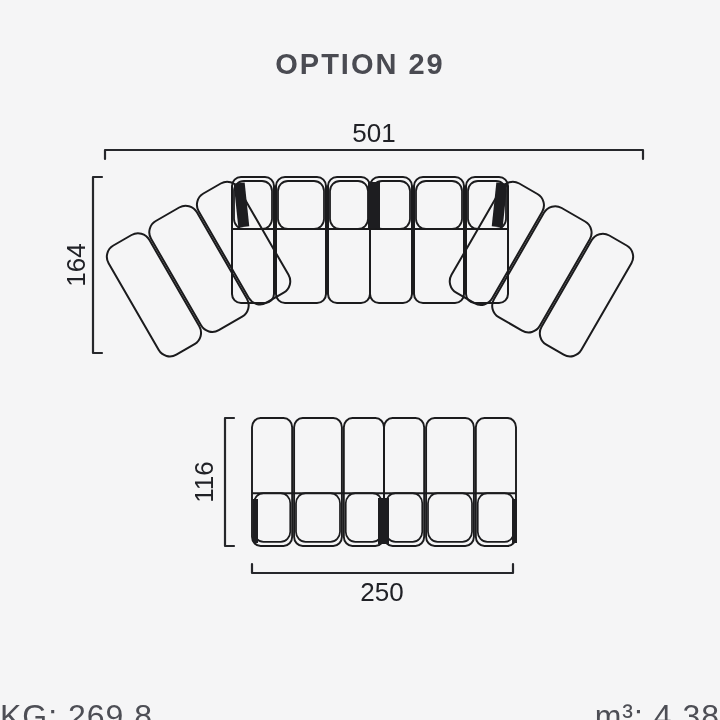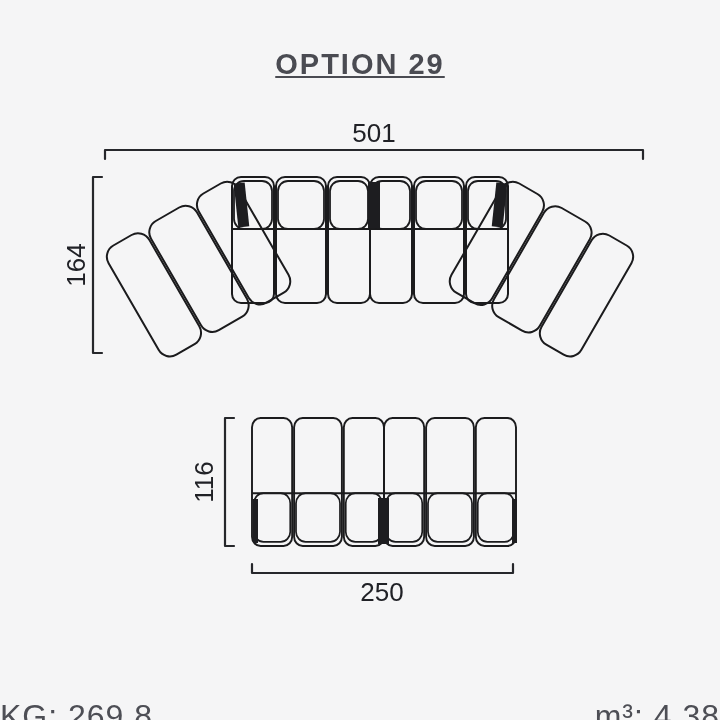--- a/index.html
+++ b/index.html
@@ -8,21 +8,20 @@
     background:#f5f5f6;
     font-family:"Liberation Sans", sans-serif;
   }
   .page { position:relative; width:720px; height:720px; overflow:hidden; background:#f5f5f6; }
 
   .title {
     position:absolute; top:48px; left:0; width:100%;
     text-align:center;
     font-size:29px; font-weight:bold; letter-spacing:2px;
     color:#4a4b52;
-    text-decoration:underline;
   }
 
   svg.diagram { position:absolute; left:0; top:0; display:block; }
 
   .outline   { fill:none; stroke:#1b1b1d; stroke-width:2; stroke-linejoin:round; }
   .cushion   { fill:none; stroke:#1b1b1d; stroke-width:1.8; stroke-linejoin:round; }
   .darkfill  { fill:#1d1d20; stroke:none; }
   .dim       { fill:none; stroke:#26272b; stroke-width:2.2; stroke-linecap:round; }
   .dimtext   {
     fill:#202126; stroke:none;

